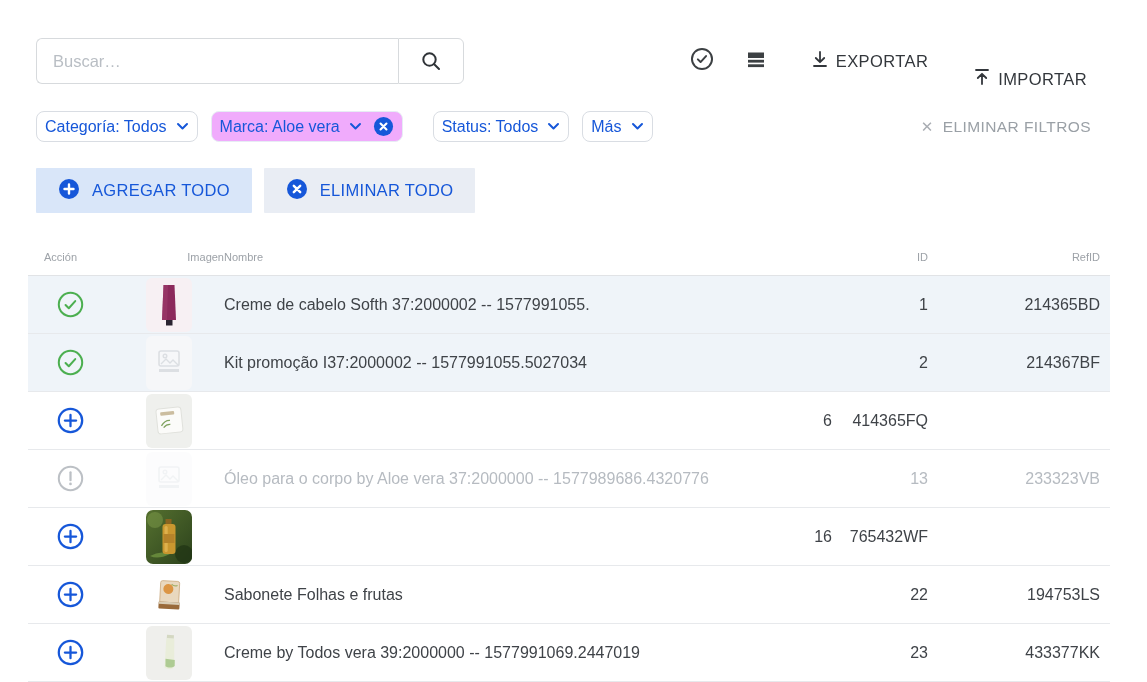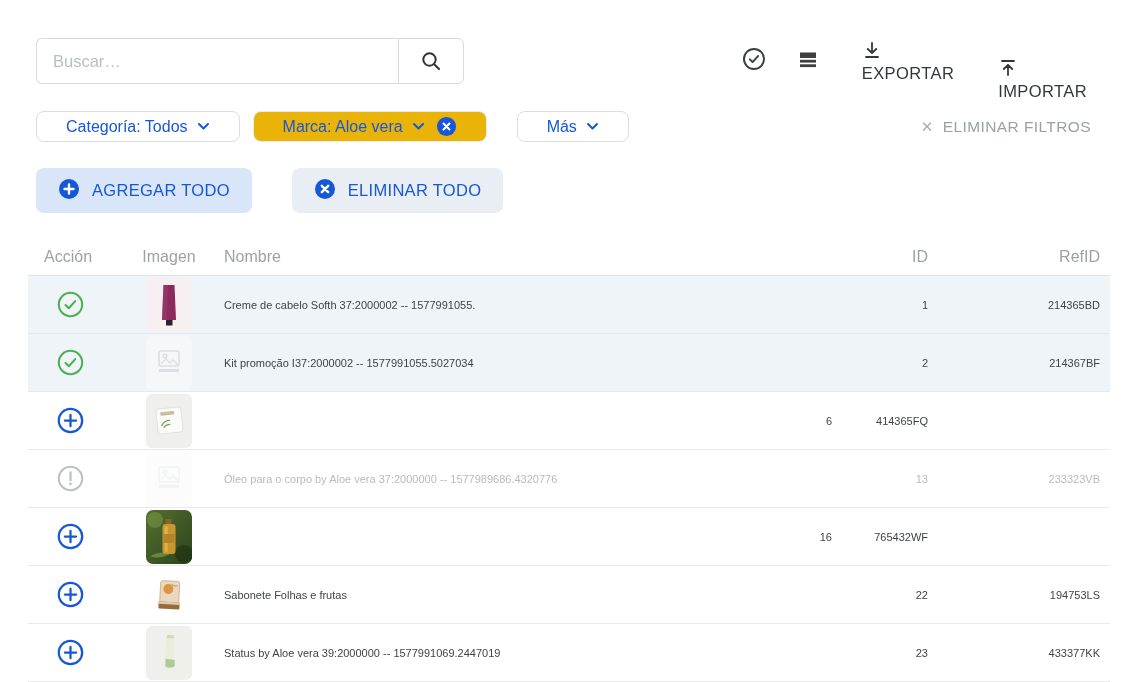--- a/index.html
+++ b/index.html
@@ -13,52 +13,52 @@
   .search-group { display:flex; height:46px; width:428px; }
   .search-input { flex:1; height:46px; border:1px solid #d7dadd; border-right:none;
     border-radius:6px 0 0 6px; padding:0 16px; font-size:16.5px; color:#3f4348; outline:none;
     font-family:"Liberation Sans", sans-serif; }
   .search-input::placeholder { color:#b9bec4; }
   .search-btn { width:66px; height:46px; background:#fff; border:1px solid #d7dadd;
     border-radius:0 6px 6px 0; display:flex; align-items:center; justify-content:center; cursor:pointer; }
   .topbar-right { display:flex; align-items:center; gap:0; }
   .icon-btn { display:flex; align-items:center; justify-content:center; width:24px; height:24px; cursor:pointer; }
   .gap-a { margin-right:30px; } .gap-b { margin-right:42px; }
-  .text-btn { display:flex; align-items:flex-start; gap:0; background:none; border:none; cursor:pointer;
-    font-size:16.5px; color:#33373c; letter-spacing:.4px; font-family:"Liberation Sans", sans-serif;flex-direction:column; }
+  .text-btn { display:flex; align-items:center; gap:6px; background:none; border:none; cursor:pointer;
+    font-size:16.5px; color:#33373c; letter-spacing:.4px; font-family:"Liberation Sans", sans-serif; }
   .text-btn + .text-btn { margin-left:44px;margin-top:36px; }
 
   
   .filters { display:flex; align-items:center; margin:27px 56px 0 36px; height:31px; }
-  .chip { display:flex; align-items:center; gap:9px; height:31px; padding:0 29px;
+  .chip { display:flex; align-items:center; gap:9px; height:31px; padding:0 8px;
     border-radius:8px; border:1px solid #d9dde3; background:#fff; cursor:pointer;
     font-size:16px; color:#1657d9; margin-right:13px; white-space:nowrap; }
-  .chip.active { background:#eab308; border-color:#e7ecf4; }
+  .chip.active { background:#f0abfc; border-color:#e7ecf4; }
   .chip .close-circ { margin-left:2px; display:flex; }
   .chip-gap { margin-right:30px !important; }
   .clear-filters { margin-left:auto; display:flex; align-items:center; gap:9px; cursor:pointer;
     font-size:15.5px; color:#9aa0a6; letter-spacing:.4px; }
   .clear-filters .x { font-size:15px; color:#a9adb3; }
 
   
   .bulk { display:flex; gap:12px; margin:26px 0 0 36px; }
   .bulk-btn { display:flex; align-items:center; gap:12px; height:45px; padding:0 22px;
-    border:none; border-radius:8px; cursor:pointer; font-size:16.5px; color:#1657d9;
+    border:none; border-radius:1px; cursor:pointer; font-size:16.5px; color:#1657d9;
     letter-spacing:.3px; font-family:"Liberation Sans", sans-serif; }
   .bulk-btn.add { background:#d9e6f9; }
-  .bulk-btn.remove { background:#e9edf4;margin-left:28px; }
+  .bulk-btn.remove { background:#e9edf4; }
 
   
   .table { margin:25px 37px 0 28px; }
   .trow, .thead { display:grid; grid-template-columns:70px 110px 1fr 96px 172px;
     align-items:center; padding:0 10px 0 16px; }
-  .thead { height:38px; border-bottom:1px solid #e1e3e6; color:#9da2a8; font-size:16px; }
-  .thead .h-img { text-align:center; }
+  .thead { height:38px; border-bottom:1px solid #e1e3e6; color:#9da2a8; font-size:11px; }
+  .thead .h-img { text-align:right; }
   .thead .h-id, .thead .h-refid { text-align:right; }
-  .trow { height:58px; border-bottom:1px solid #e7e9ec; font-size:11px; background:#fff; }
+  .trow { height:58px; border-bottom:1px solid #e7e9ec; font-size:16px; background:#fff; }
   .trow.hl { background:#eff4f9; }
   .trow .c-act { display:flex; justify-content:flex-start; padding-left:13px; }
   .trow .c-img { display:flex; justify-content:center; }
   .trow .c-id, .trow .c-refid { text-align:right; color:#3f4348; }
   .trow.disabled .c-name, .trow.disabled .c-id, .trow.disabled .c-refid { color:#b6bbc1; }
   .trow.disabled .thumb { opacity:.55; }
   .action-icon { display:flex; cursor:pointer; }
   .thumb { display:flex; align-items:center; justify-content:center; }
 </style>
 </head>
@@ -131,20 +131,28 @@
         <span>Marca: Aloe vera</span>
         <span style="display:flex">
           <svg width="13" height="9" viewBox="0 0 13 9">
             <path d="M2 2 l4.5 4.5 L11 2" fill="none" stroke="#1657d9" stroke-width="2" stroke-linecap="round" stroke-linejoin="round"></path>
           </svg>
         </span>
         <span class="close-circ">
           <svg width="21" height="21" viewBox="0 0 22 22">
             <circle cx="11" cy="11" r="10" fill="#1657d9"></circle>
             <path d="M7.9 7.9 l6.2 6.2 M14.1 7.9 l-6.2 6.2" stroke="#fff" stroke-width="2.2" stroke-linecap="round"></path>
+          </svg>
+        </span>
+      </div>
+      <div class="chip">
+        <span>Status: Todos</span>
+        <span style="display:flex">
+          <svg width="13" height="9" viewBox="0 0 13 9">
+            <path d="M2 2 l4.5 4.5 L11 2" fill="none" stroke="#1657d9" stroke-width="2" stroke-linecap="round" stroke-linejoin="round"></path>
           </svg>
         </span>
       </div>
       <div class="chip">
         <span>Más</span>
         <span style="display:flex">
           <svg width="13" height="9" viewBox="0 0 13 9">
             <path d="M2 2 l4.5 4.5 L11 2" fill="none" stroke="#1657d9" stroke-width="2" stroke-linecap="round" stroke-linejoin="round"></path>
           </svg>
         </span>
@@ -353,20 +361,20 @@
               <svg width="46" height="54" viewBox="0 0 46 54">
                 <rect width="46" height="54" rx="6" fill="#efefec"></rect>
                 <g transform="rotate(3 23 28)">
                   <rect x="20" y="9" width="7" height="3.5" fill="#d4d8c2"></rect>
                   <path d="M19.5 12.5 h8 l1.3 27 c0 3-3.5 4-5.5 3.6 l-4-.8 z" fill="#e9edda"></path>
                   <path d="M19.8 33 l9.3 .7 .2 6 c-3 2.6-7.3 1.8-9.2 .6 z" fill="#aecb93"></path>
                 </g>
               </svg>
             </span>
           </div>
-          <div class="c-name">Status by Aloe vera 39:2000000 -- 1577991069.2447019</div>
+          <div class="c-name">Creme by Todos vera 39:2000000 -- 1577991069.2447019</div>
           <div class="c-id">23</div>
           <div class="c-refid">433377KK</div>
         </div>
       </div>
   </div>
 
 </div>
 
 </body></html>

